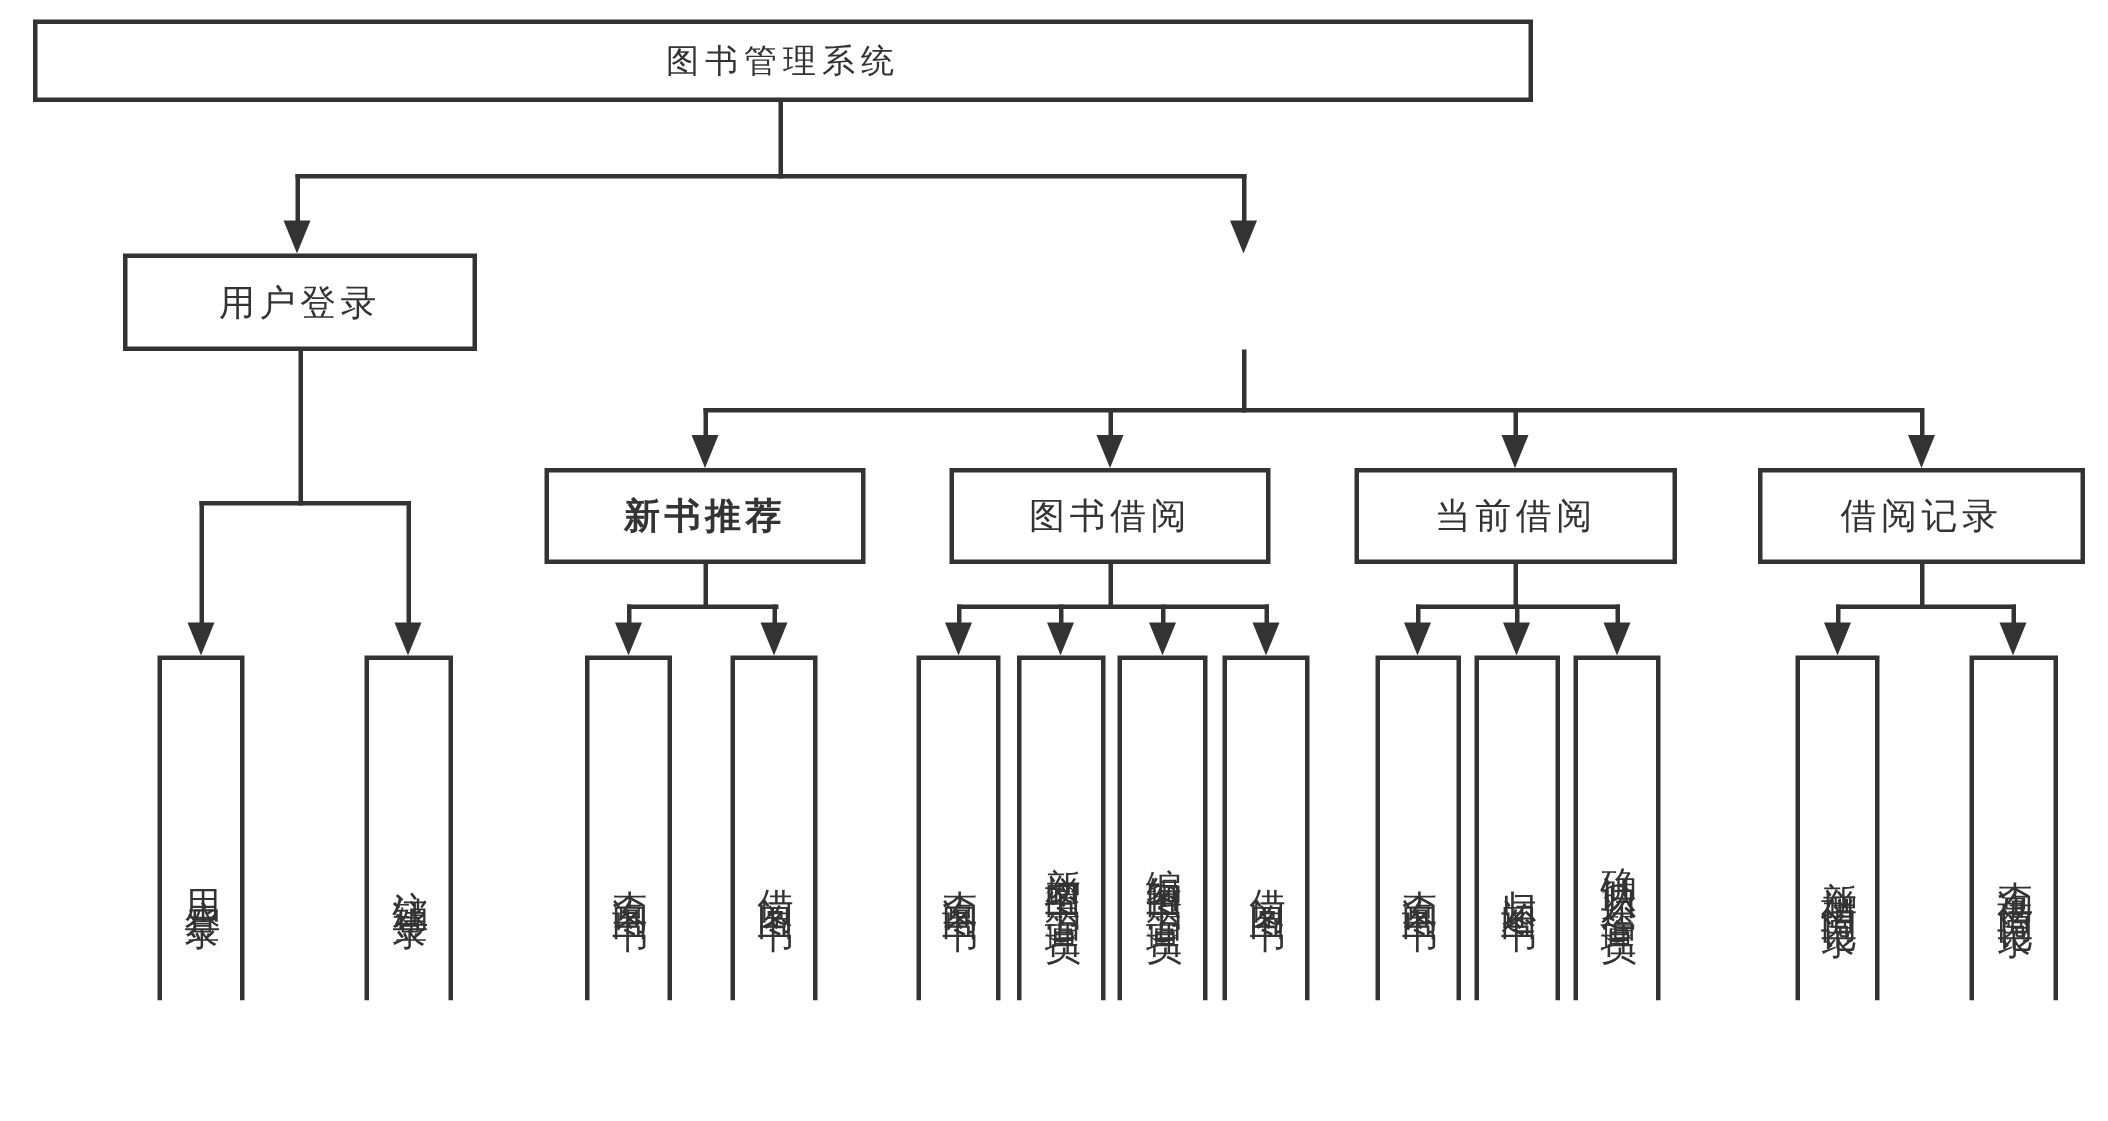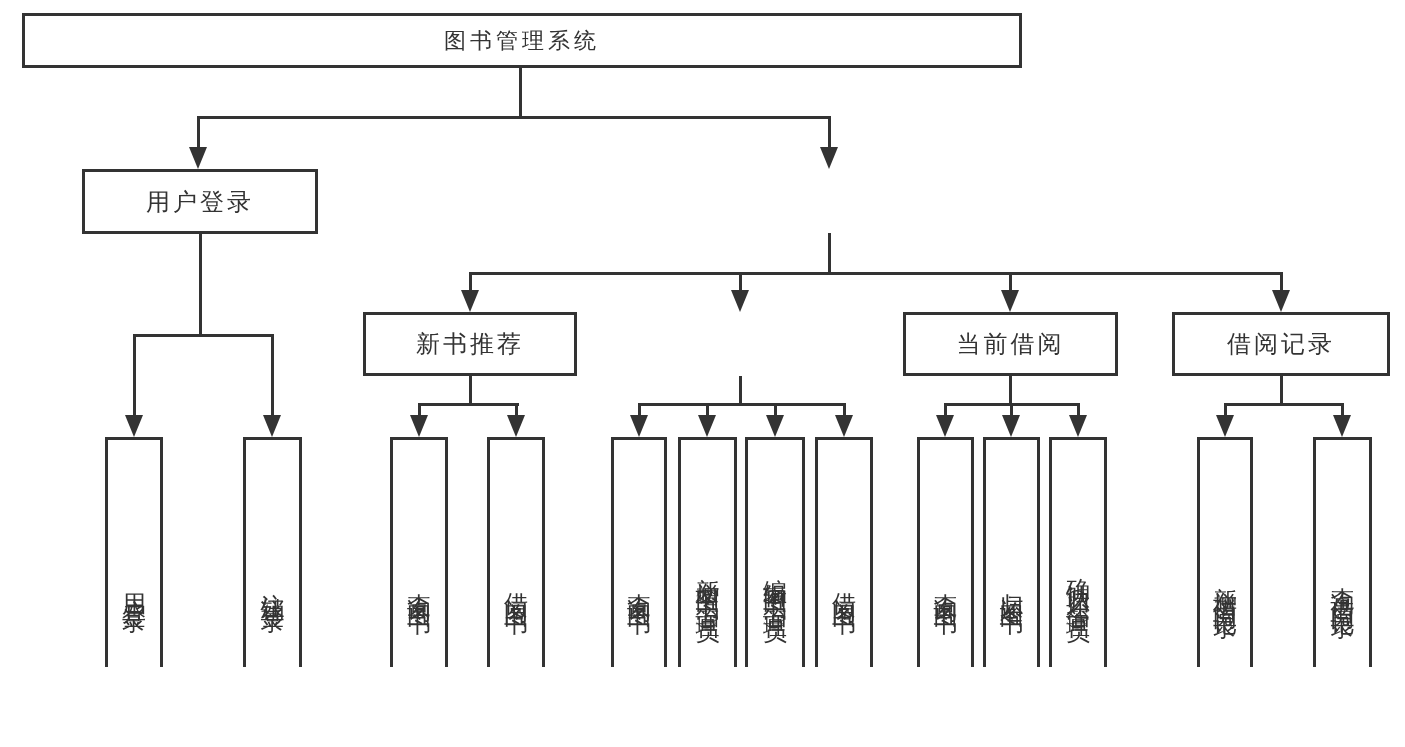--- a/index.html
+++ b/index.html
@@ -74,21 +74,22 @@
   <div class="hline" style="left:469px; top:272px; width:813px;"></div>
   <div class="vline" style="left:469px;  top:272px; height:22px;"></div>
   <div class="arrow" style="left:461px;  top:290px;"></div>
   <div class="vline" style="left:739px;  top:272px; height:22px;"></div>
   <div class="arrow" style="left:731px;  top:290px;"></div>
   <div class="vline" style="left:1009px; top:272px; height:22px;"></div>
   <div class="arrow" style="left:1001px; top:290px;"></div>
   <div class="vline" style="left:1280px; top:272px; height:22px;"></div>
   <div class="arrow" style="left:1272px; top:290px;"></div>
 
-  <div class="box hbox" style="left:363px; top:312px; width:214px; height:64px;">新书推荐</div>
+  <div class="box hbox" style="left:363px; top:312px; width:214px; height:64px;font-weight:bold;">新书推荐</div>
+  <div class="box hbox" style="left:633px; top:312px; width:214px; height:64px;">图书借阅</div>
   <div class="box hbox" style="left:1172px; top:312px; width:218px; height:64px;">借阅记录</div>
   <div class="box hbox" style="left:903px; top:312px; width:215px; height:64px;">当前借阅</div>
 
   <div class="vline" style="left:469px; top:376px; height:29px;"></div>
   <div class="hline" style="left:418px; top:403px; width:101px;"></div>
   <div class="vline" style="left:418px; top:403px; height:16px;"></div>
   <div class="arrow" style="left:410px; top:415px;"></div>
   <div class="vline" style="left:515px; top:403px; height:16px;"></div>
   <div class="arrow" style="left:507px; top:415px;"></div>
 

